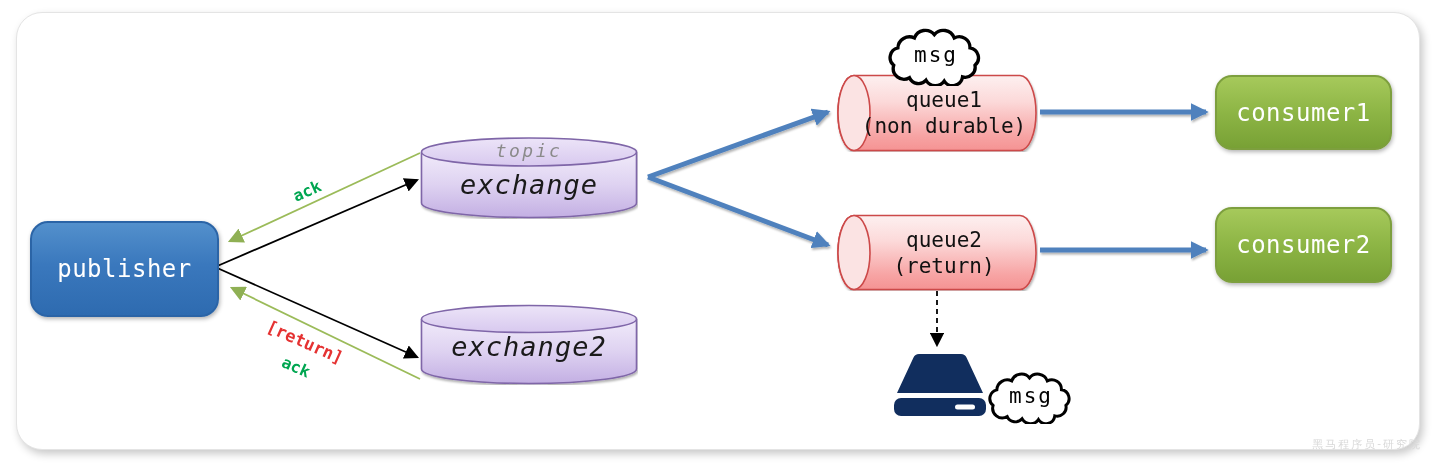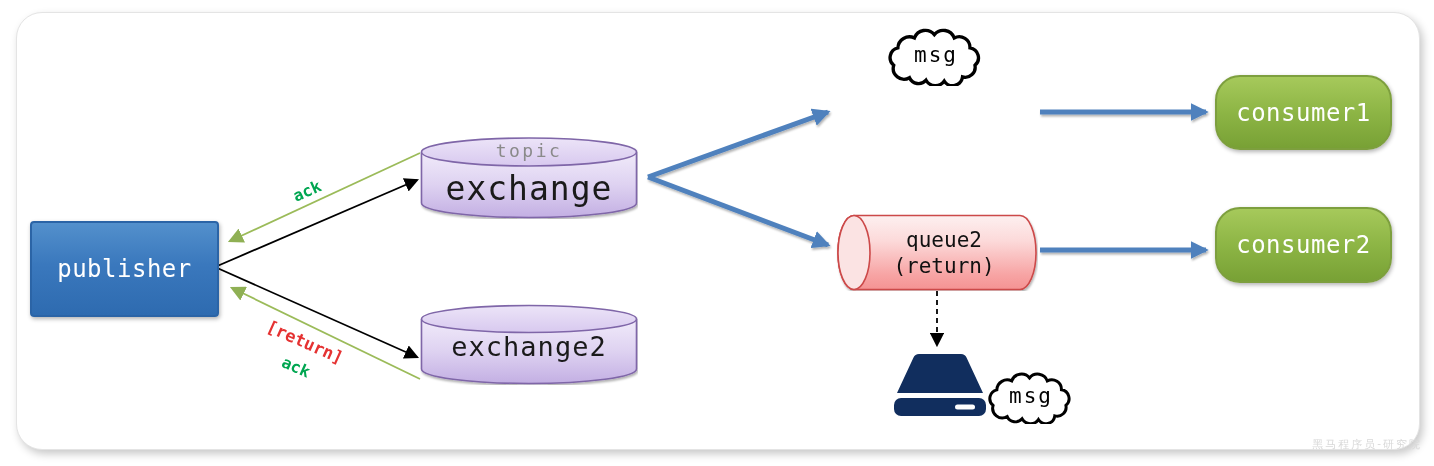--- a/index.html
+++ b/index.html
@@ -4,35 +4,35 @@
 <style>
   html,body{margin:0;padding:0;background:#ffffff;}
   .canvas{position:relative;width:1434px;height:466px;background:#ffffff;overflow:hidden;
           font-family:"DejaVu Sans Mono","Liberation Mono",monospace;}
   .panel{position:absolute;left:16px;top:12px;width:1402px;height:436px;background:#ffffff;
          border:1px solid #e4e4e4;border-radius:26px;box-shadow:3px 4px 8px rgba(0,0,0,.22);}
   .wires{position:absolute;left:0;top:0;}
   .node{position:absolute;}
   .box{display:flex;align-items:center;justify-content:center;color:#ffffff;
        box-shadow:1px 2px 4px rgba(0,0,0,.3);}
-  .publisher{left:30px;top:221px;width:185px;height:92px;border-radius:4px;
+  .publisher{left:30px;top:221px;width:185px;height:92px;border-radius:18px;
              background:linear-gradient(180deg,#5390cc 0%,#3a78bd 45%,#2e6bb0 100%);
              border:2px solid #2b64a6;font-size:24px;letter-spacing:.5px;}
-  .consumer{width:173px;border-radius:25px;font-size:24px;letter-spacing:.5px;
+  .consumer{width:173px;border-radius:17px;font-size:24px;letter-spacing:.5px;
             background:linear-gradient(180deg,#a6c95b 0%,#8db545 50%,#78a135 100%);
             border:2px solid #7d9f3e;}
   .consumer1{left:1215px;top:75px;height:71px;}
   .consumer2{left:1215px;top:207px;height:72px;align-items:center;}
   .cyl{position:absolute;}
   .cyl svg{position:absolute;left:0;top:0;}
-  .cyl .lbl{position:absolute;left:0;right:0;text-align:center;color:#1a1a1a;}
+  .cyl .lbl{position:absolute;left:0;right:0;text-align:center;color:#1a1a1a;font-style:italic;}
   .exchange{left:420px;top:136px;width:218px;height:83px;}
   .exchange2{left:420px;top:304px;width:218px;height:81px;}
   .tag-topic{top:4px;font-size:18px;letter-spacing:2.5px;color:#8a8a8a !important;}
-  .lbl-exchange{top:33px;font-size:33px;letter-spacing:1px;}
+  .lbl-exchange{top:33px;font-size:27px;letter-spacing:1px;}
   .lbl-exchange2{top:27px;font-size:27px;letter-spacing:1px;}
   .queue{width:202px;height:78px;}
   .queue1{left:836px;top:74px;}
   .queue2{left:836px;top:214px;text-decoration:underline;}
   .queue .text{position:absolute;left:14px;right:0;top:0;bottom:0;display:flex;flex-direction:column;
                align-items:center;justify-content:center;font-size:21px;line-height:26px;color:#111;}
   .cloud{position:absolute;}
   .cloud .msg{position:absolute;left:0;right:0;top:50%;transform:translateY(-58%);
               text-align:center;font-size:21px;letter-spacing:2px;color:#000;}
   .cloud1{left:884px;top:28px;width:104px;height:58px;}
@@ -118,20 +118,32 @@
   <div class="node cyl exchange2">
     <svg width="218" height="81" viewBox="0 0 218 81">
       <g filter="url(#softShadow)">
         <path d="M1.5,15 V65 A107.5,14.5 0 0 0 216.5,65 V15" fill="url(#gPurpleBody)" stroke="#7f66a8" stroke-width="1.6"></path>
         <ellipse cx="109" cy="15" rx="107.5" ry="13.5" fill="url(#gPurpleTop)" stroke="#7f66a8" stroke-width="1.6"></ellipse>
       </g>
     </svg>
     <span class="lbl lbl-exchange2">exchange2</span>
   </div>
 
+  <div class="node cyl queue queue1">
+    <svg width="202" height="78" viewBox="0 0 202 78">
+      <g filter="url(#softShadow)">
+        <path d="M18,1.5 H184 A16,37.5 0 0 1 184,76.5 H18 A16,37.5 0 0 1 18,1.5 Z" fill="url(#gPink)" stroke="#cc4949" stroke-width="1.6"></path>
+        <ellipse cx="18" cy="39" rx="16" ry="37.5" fill="#fbe3e3" stroke="#cc4949" stroke-width="1.6"></ellipse>
+      </g>
+    </svg>
+    <div class="text">
+      <span>queue1</span>
+      <span>(non durable)</span>
+    </div>
+  </div>
 
   <div class="node cyl queue queue2">
     <svg width="202" height="77" viewBox="0 0 202 77">
       <g filter="url(#softShadow)">
         <path d="M18,1.5 H184 A16,37 0 0 1 184,75.5 H18 A16,37 0 0 1 18,1.5 Z" fill="url(#gPink)" stroke="#cc4949" stroke-width="1.6"></path>
         <ellipse cx="18" cy="38.5" rx="16" ry="37" fill="#fbe3e3" stroke="#cc4949" stroke-width="1.6"></ellipse>
       </g>
     </svg>
     <div class="text">
       <span>queue2</span>

